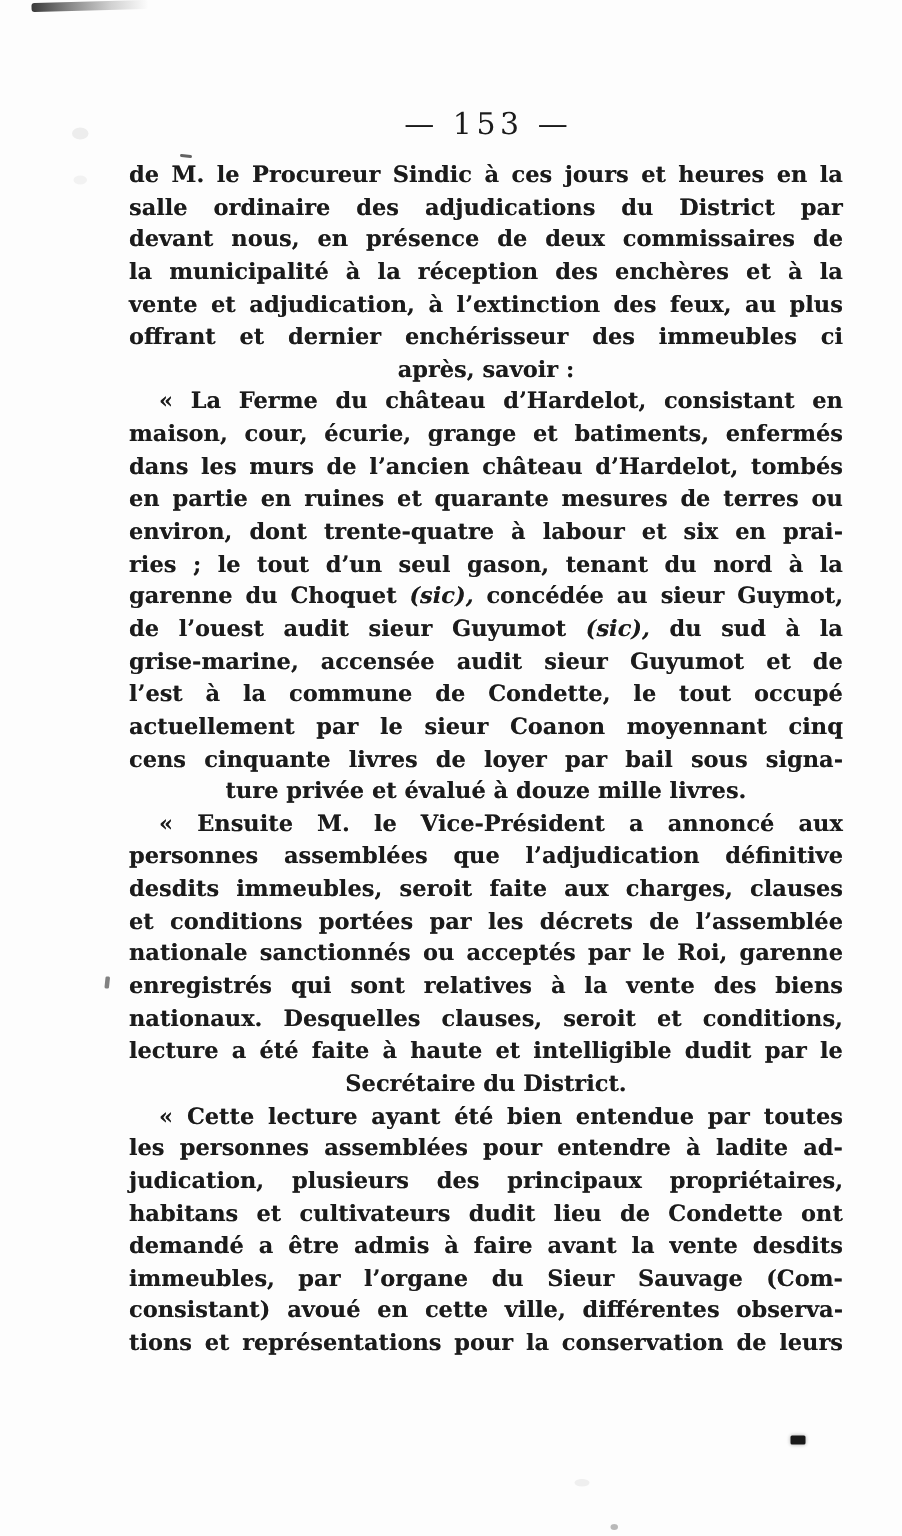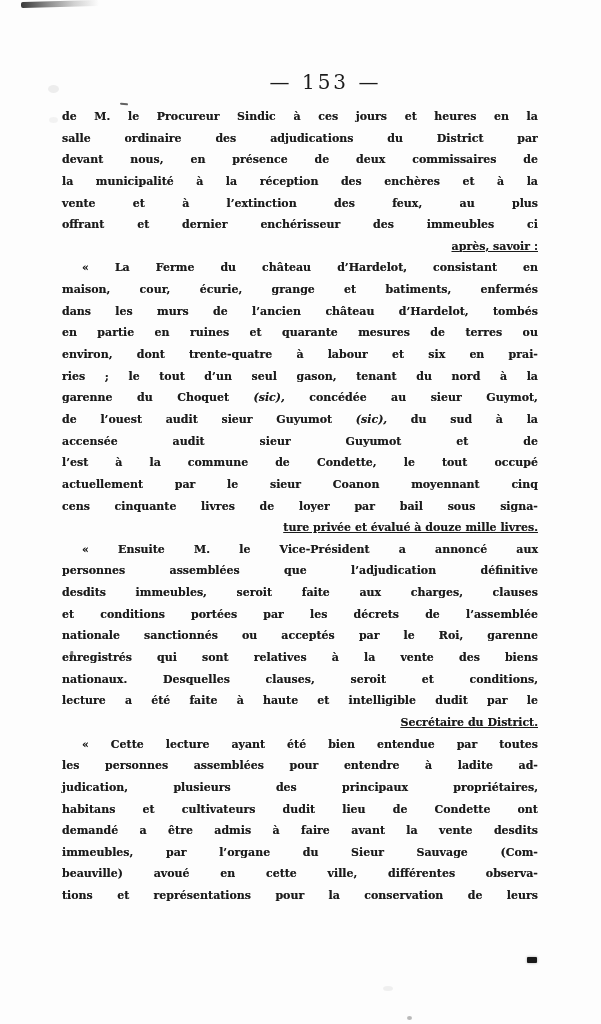--- a/index.html
+++ b/index.html
@@ -12,29 +12,29 @@
   .page {
     position:relative; width:601px; height:1024px;
     background:var(--paper); color:var(--ink);
   }
   .folio {
     position:absolute; top:68px; left:0; width:100%; height:28px;
     text-align:center; font-size:20px; font-weight:400;
     letter-spacing:3px; line-height:28px; color:var(--ink);margin-left:25px;
   }
   .page-text {
-    position:absolute; left:62px; top:106px; width:476px;
-    font-size:11px; font-weight:700; color:var(--ink);
+    position:absolute; left:86px; top:106px; width:476px;
+    font-size:15px; font-weight:700; color:var(--ink);
     text-shadow:0 0 0.4px rgba(20,20,20,0.55);
   }
   .line {
     display:flex; justify-content:space-between;
     height:21.65px; line-height:21.65px; overflow:visible;
   }
-  .line.plain { display:block; text-align:right;text-decoration:underline; }
+  .line.plain { display:block; text-align:center; }
   .line.indent { padding-left:20px; }
   .w { white-space:pre; }
   .it { font-style:italic; }
   .artifact-layer { position:absolute; inset:0; pointer-events:none; }
   .art { position:absolute; }
   .art-streak {
     background:linear-gradient(90deg, rgba(25,25,25,0.95),
       rgba(45,45,45,0.6) 35%, rgba(90,90,90,0.3) 68%, rgba(130,130,130,0));
     border-radius:2px; transform:rotate(-1.5deg);
   }
@@ -89,20 +89,21 @@
         <span class="w">réception</span>
         <span class="w">des</span>
         <span class="w">enchères</span>
         <span class="w">et</span>
         <span class="w">à</span>
         <span class="w">la</span>
       </div>
       <div class="line">
         <span class="w">vente</span>
         <span class="w">et</span>
+        <span class="w">adjudication,</span>
         <span class="w">à</span>
         <span class="w">l’extinction</span>
         <span class="w">des</span>
         <span class="w">feux,</span>
         <span class="w">au</span>
         <span class="w">plus</span>
       </div>
       <div class="line">
         <span class="w">offrant</span>
         <span class="w">et</span>
@@ -195,20 +196,21 @@
         <span class="w">audit</span>
         <span class="w">sieur</span>
         <span class="w">Guyumot</span>
         <span class="w it">(sic),</span>
         <span class="w">du</span>
         <span class="w">sud</span>
         <span class="w">à</span>
         <span class="w">la</span>
       </div>
       <div class="line">
+        <span class="w">grise-marine,</span>
         <span class="w">accensée</span>
         <span class="w">audit</span>
         <span class="w">sieur</span>
         <span class="w">Guyumot</span>
         <span class="w">et</span>
         <span class="w">de</span>
       </div>
       <div class="line">
         <span class="w">l’est</span>
         <span class="w">à</span>
@@ -373,21 +375,21 @@
       <div class="line">
         <span class="w">immeubles,</span>
         <span class="w">par</span>
         <span class="w">l’organe</span>
         <span class="w">du</span>
         <span class="w">Sieur</span>
         <span class="w">Sauvage</span>
         <span class="w">(Com-</span>
       </div>
       <div class="line">
-        <span class="w">beauville)</span>
+        <span class="w">consistant)</span>
         <span class="w">avoué</span>
         <span class="w">en</span>
         <span class="w">cette</span>
         <span class="w">ville,</span>
         <span class="w">différentes</span>
         <span class="w">observa-</span>
       </div>
       <div class="line">
         <span class="w">tions</span>
         <span class="w">et</span>

